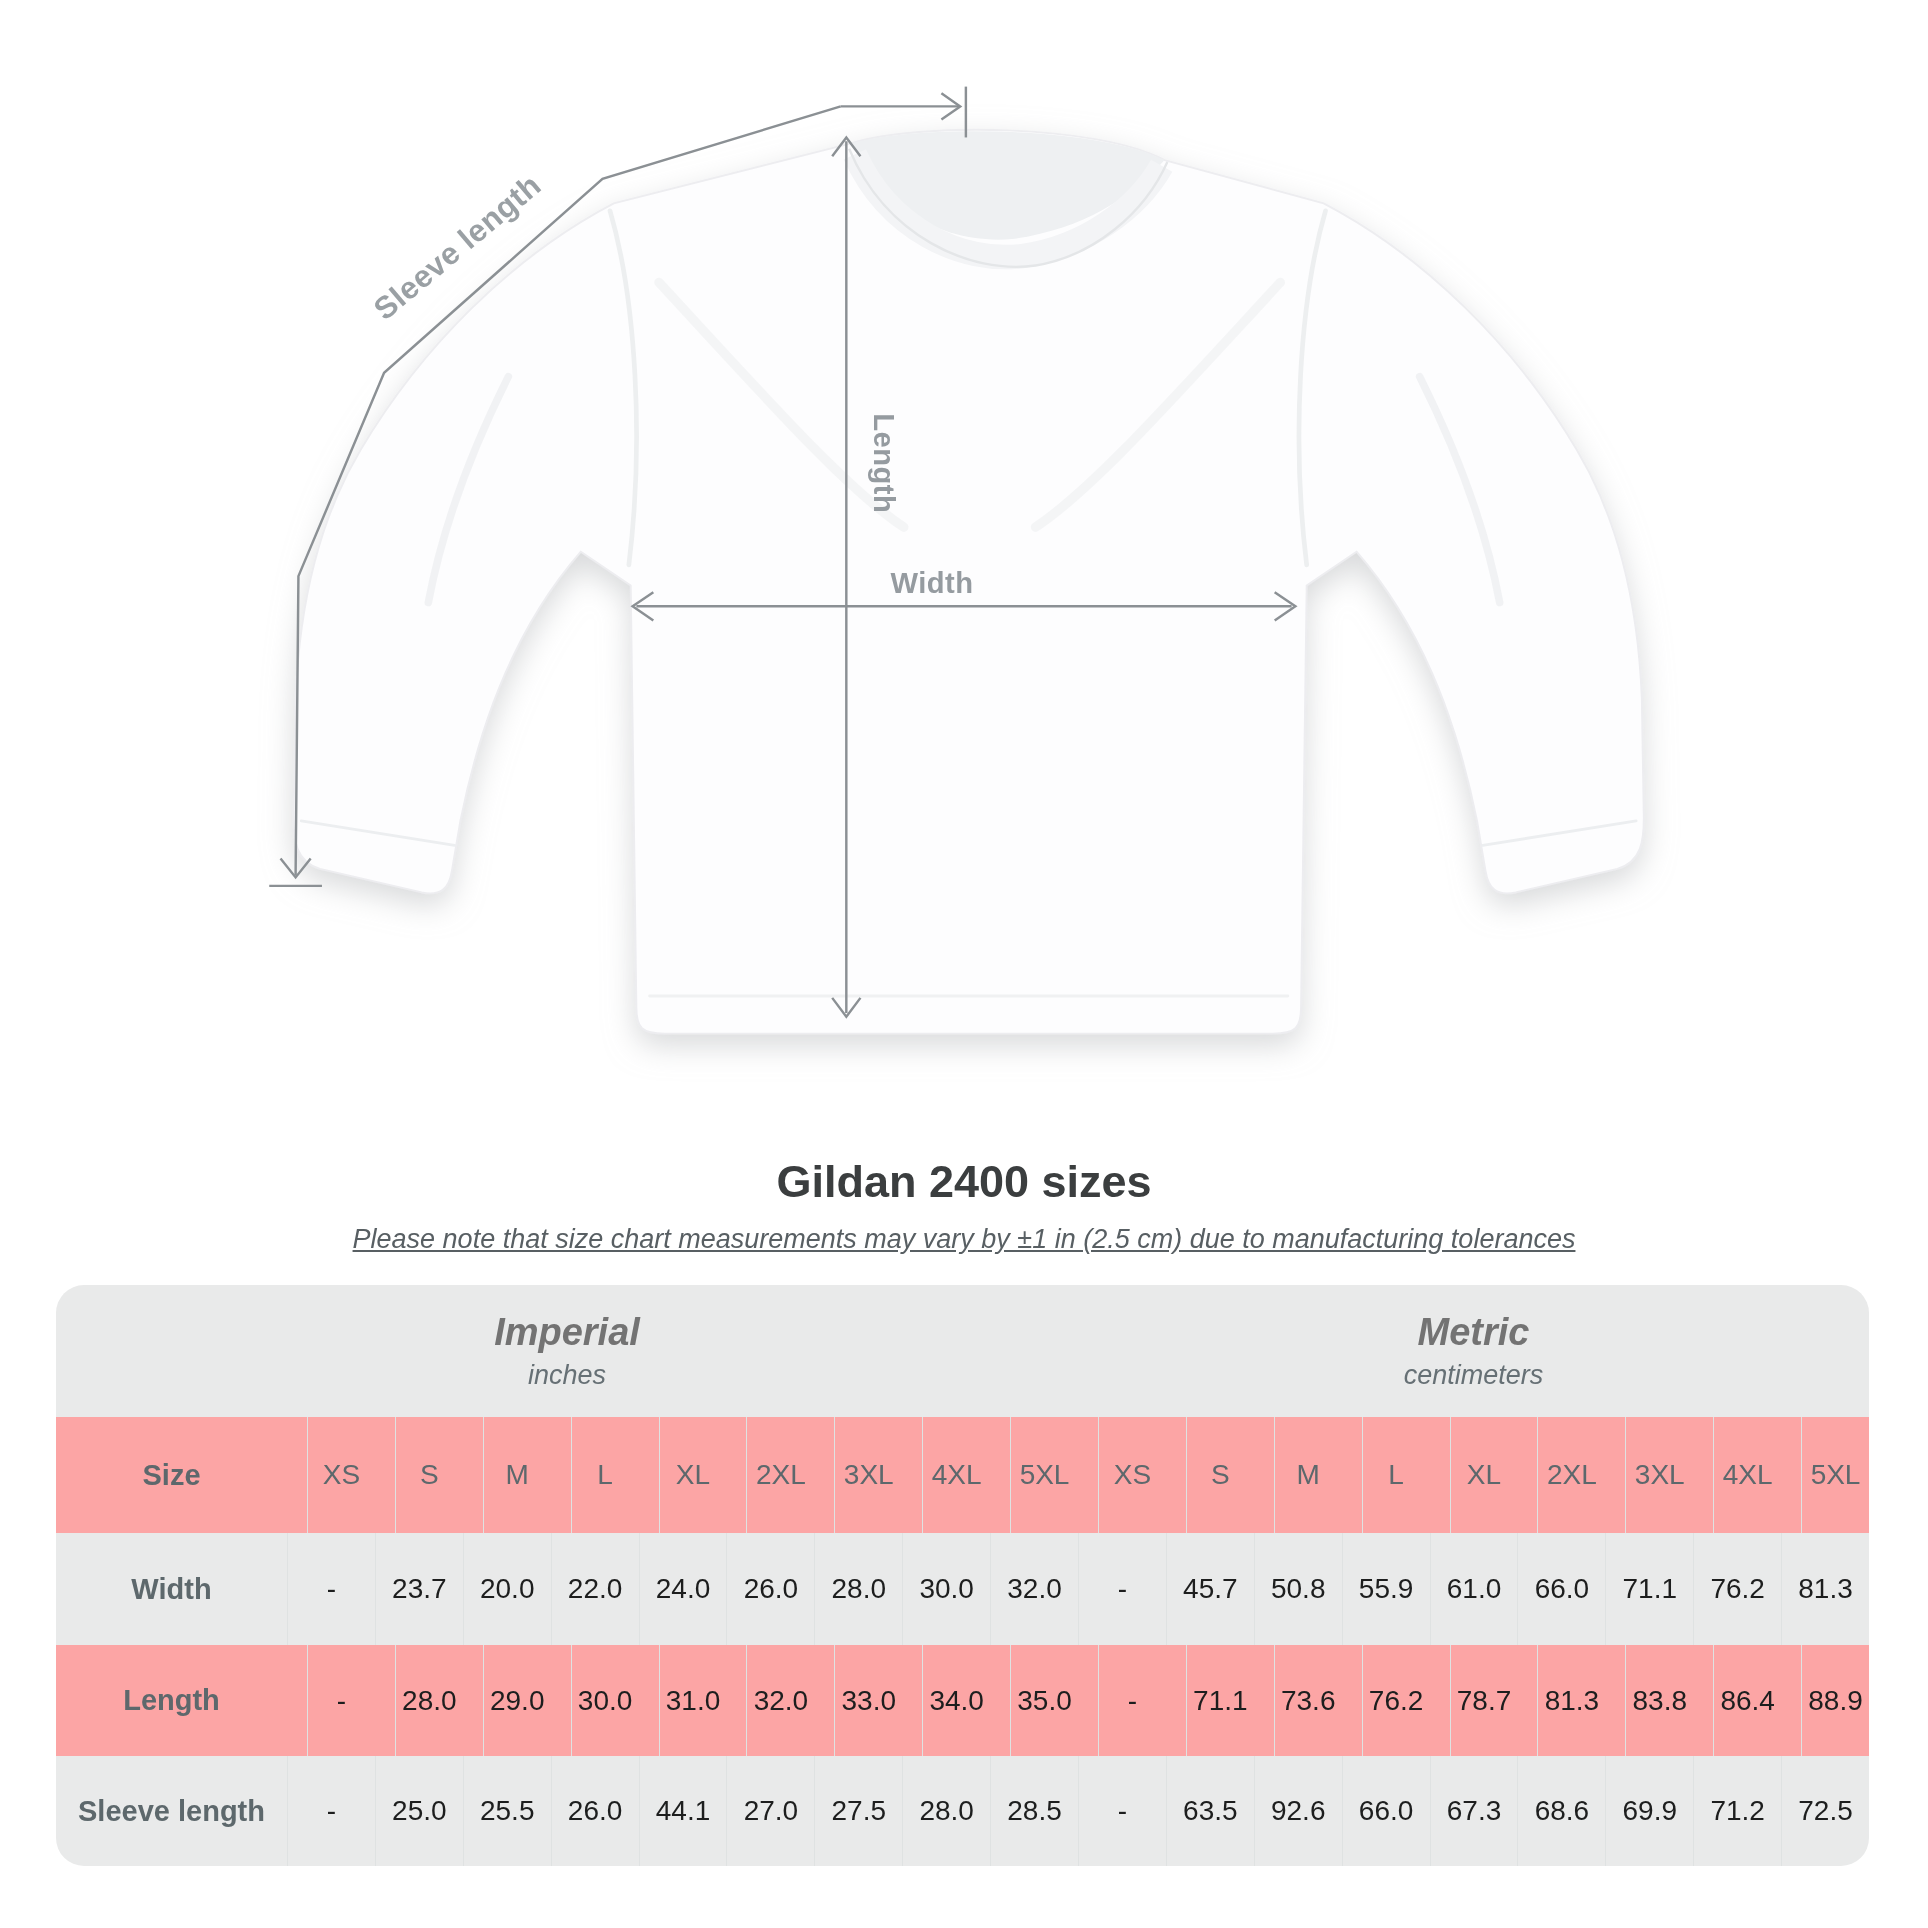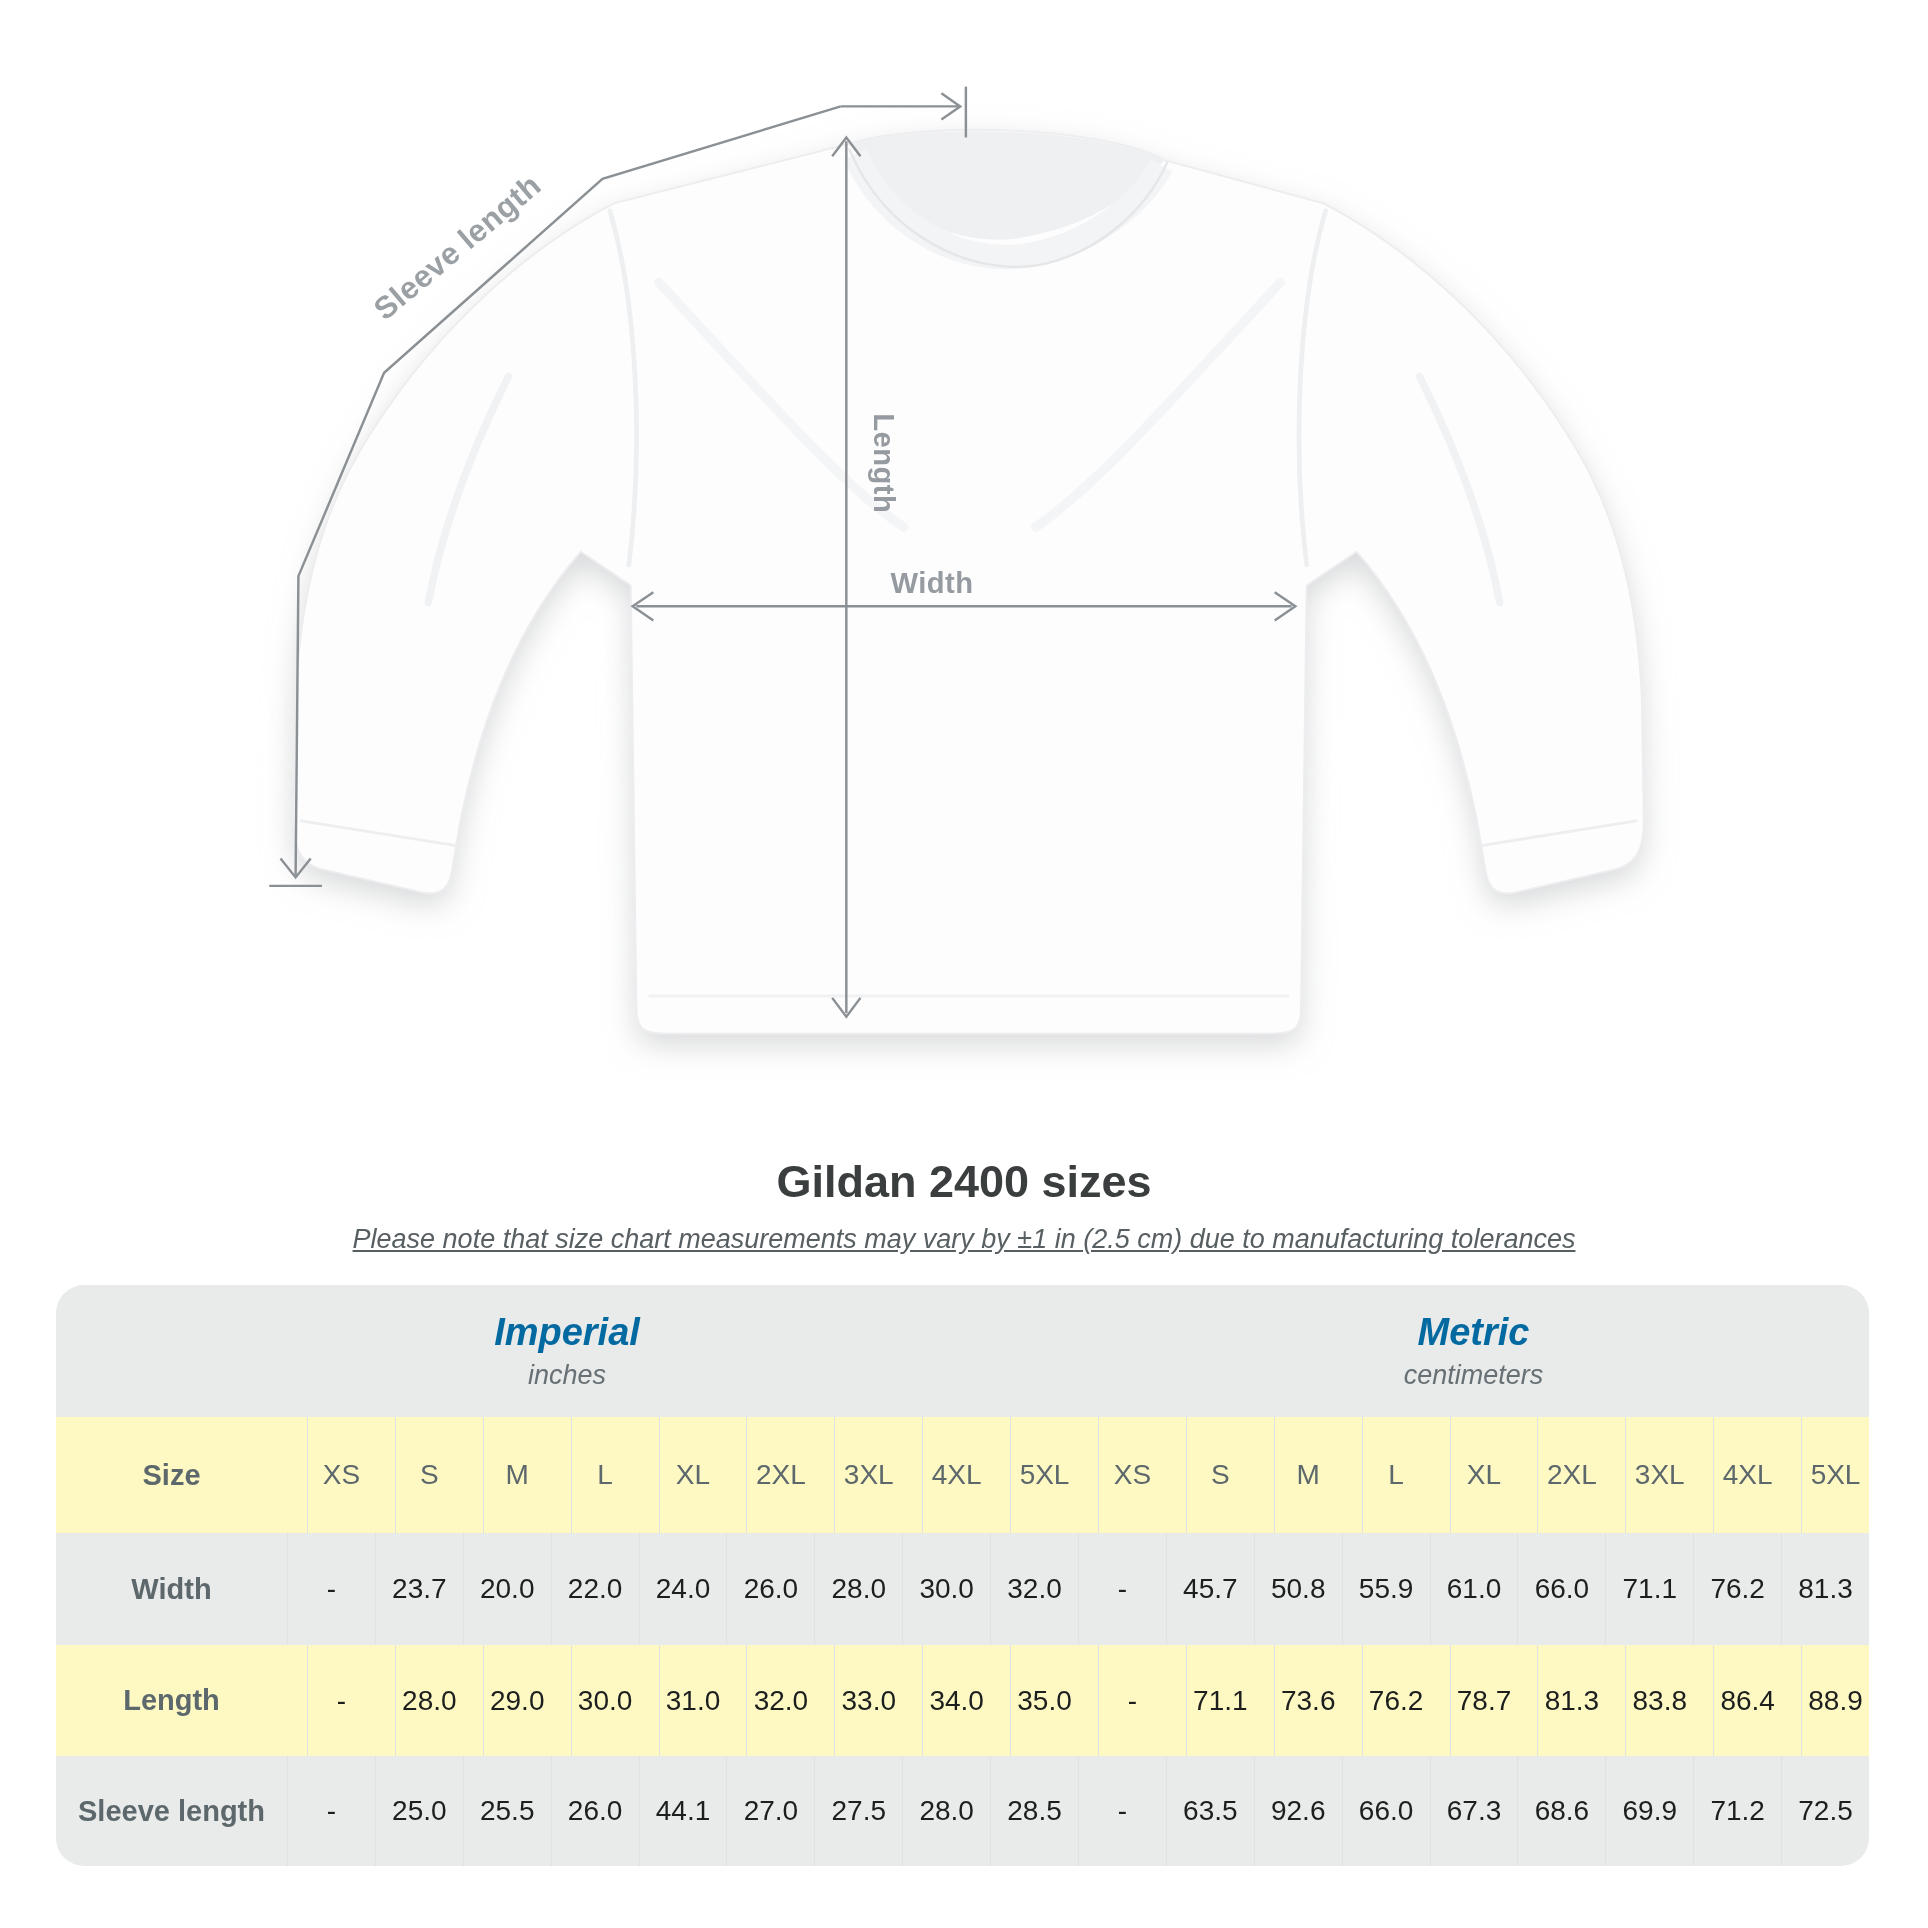--- a/index.html
+++ b/index.html
@@ -22,27 +22,27 @@
   .size-table{position:absolute;left:56px;top:1285px;width:1813px;height:581px;
               border-radius:28px;overflow:hidden;background:#ffffff;
               display:flex;flex-direction:column;}
   .trow{display:grid;grid-template-columns:231px repeat(18,1fr);}
   .trow.band{height:132px;}
   .trow.sizes{height:116px;}
   .trow.r1{height:112px;}
   .trow.r2{height:111px;}
   .trow.r3{height:110px;}
   .gray{background:#e9eaea;}
-  .white{background:#fef9c3;gap:20px;}
+  .white{background:#fca5a5;gap:20px;}
   .cell{display:flex;align-items:center;justify-content:center;}
   .cell.sep{border-left:1.9px solid #dfe2e2;}
   .band-cell{grid-column:span 10;display:flex;flex-direction:column;
              align-items:center;justify-content:center;row-gap:6.6px;}
   .band-cell.metric{grid-column:span 9;}
-  .unit-name{font-size:38px;font-weight:bold;font-style:italic;color:#0369a1;}
+  .unit-name{font-size:38px;font-weight:bold;font-style:italic;color:#737373;}
   .unit-sub{font-size:27px;font-style:italic;color:#667075;}
   .hcell{font-size:28px;font-weight:normal;color:#5d686c;}
   .lcell{font-size:29px;font-weight:bold;color:#5d686c;}
   .vcell{font-size:28px;color:#1d1e1e;}
 </style>
 </head>
 <body>
 
 <div id="canvas">
 

